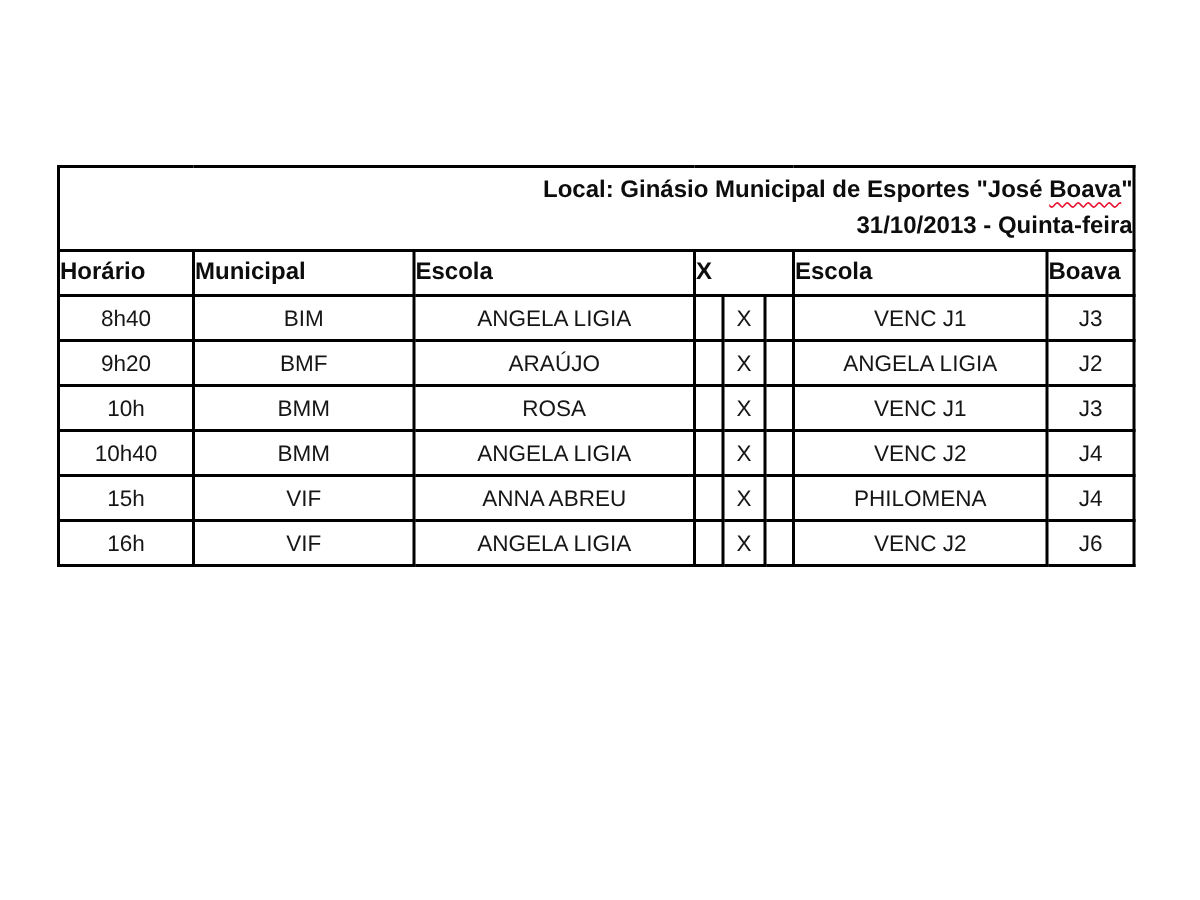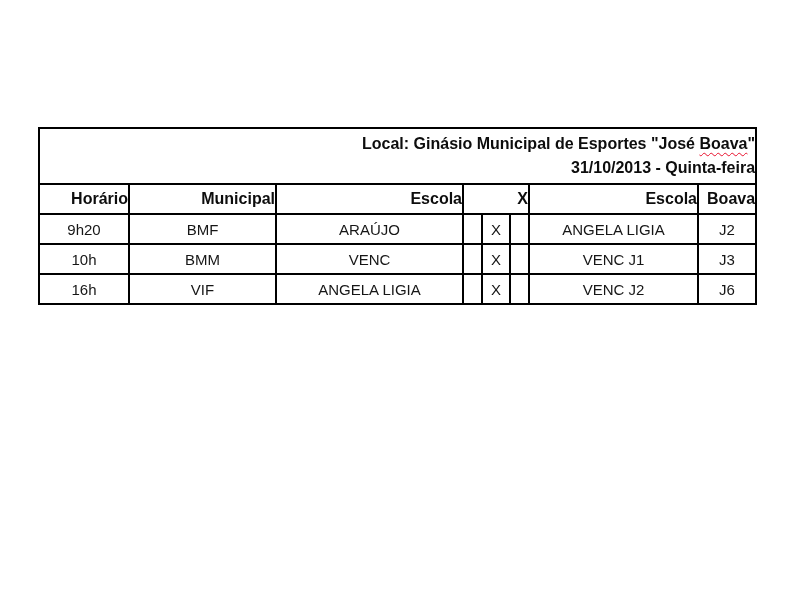--- a/index.html
+++ b/index.html
@@ -12,21 +12,21 @@
     width: 800px;
     height: 600px;
     background: #ffffff;
     font-family: "Liberation Sans", sans-serif;
     color: #121212;
     overflow: hidden;
   }
   table.schedule {
     position: absolute;
     left: 38px;
-    top: 127px;
+    top: 110px;
     width: 717px;
     border-collapse: collapse;
     table-layout: fixed;
   }
   table.schedule th,
   table.schedule td {
     border: 2px solid #000000;
     padding: 0;
     overflow: hidden;
     white-space: nowrap;
@@ -49,21 +49,21 @@
     text-decoration-style: wavy;
     text-decoration-color: #e8112d;
     text-decoration-thickness: 1px;
     text-underline-offset: 3px;
   }
   
   tr.head-row th {
     height: 28px;
     font-size: 16px;
     font-weight: bold;
-    text-align: right;
+    text-align: left;
     vertical-align: middle;
     color: #0d0d0d;
     background: #ffffff;
   }
   
   tr.data-row td {
     height: 28px;
     font-size: 15px;
     font-weight: normal;
     text-align: center;
@@ -103,38 +103,68 @@
         <th>Municipal</th>
         <th>Escola</th>
         <th colspan="3">X</th>
         <th>Escola</th>
         <th>Boava</th>
       </tr>
     </tbody>
 
     <tbody id="rows-body">
         <tr class="data-row">
+    <td>8h40</td>
+    <td>BIM</td>
+    <td>ANGELA LIGIA</td>
+    <td></td>
+    <td>X</td>
+    <td></td>
+    <td>VENC J1</td>
+    <td>J3</td>
+  </tr>
+        <tr class="data-row">
     <td>9h20</td>
     <td>BMF</td>
     <td>ARAÚJO</td>
     <td></td>
     <td>X</td>
     <td></td>
     <td>ANGELA LIGIA</td>
     <td>J2</td>
   </tr>
         <tr class="data-row">
     <td>10h</td>
     <td>BMM</td>
-    <td>VENC</td>
+    <td>ROSA</td>
     <td></td>
     <td>X</td>
     <td></td>
     <td>VENC J1</td>
     <td>J3</td>
+  </tr>
+        <tr class="data-row">
+    <td>10h40</td>
+    <td>BMM</td>
+    <td>ANGELA LIGIA</td>
+    <td></td>
+    <td>X</td>
+    <td></td>
+    <td>VENC J2</td>
+    <td>J4</td>
+  </tr>
+        <tr class="data-row">
+    <td>15h</td>
+    <td>VIF</td>
+    <td>ANNA ABREU</td>
+    <td></td>
+    <td>X</td>
+    <td></td>
+    <td>PHILOMENA</td>
+    <td>J4</td>
   </tr>
         <tr class="data-row">
     <td>16h</td>
     <td>VIF</td>
     <td>ANGELA LIGIA</td>
     <td></td>
     <td>X</td>
     <td></td>
     <td>VENC J2</td>
     <td>J6</td>

